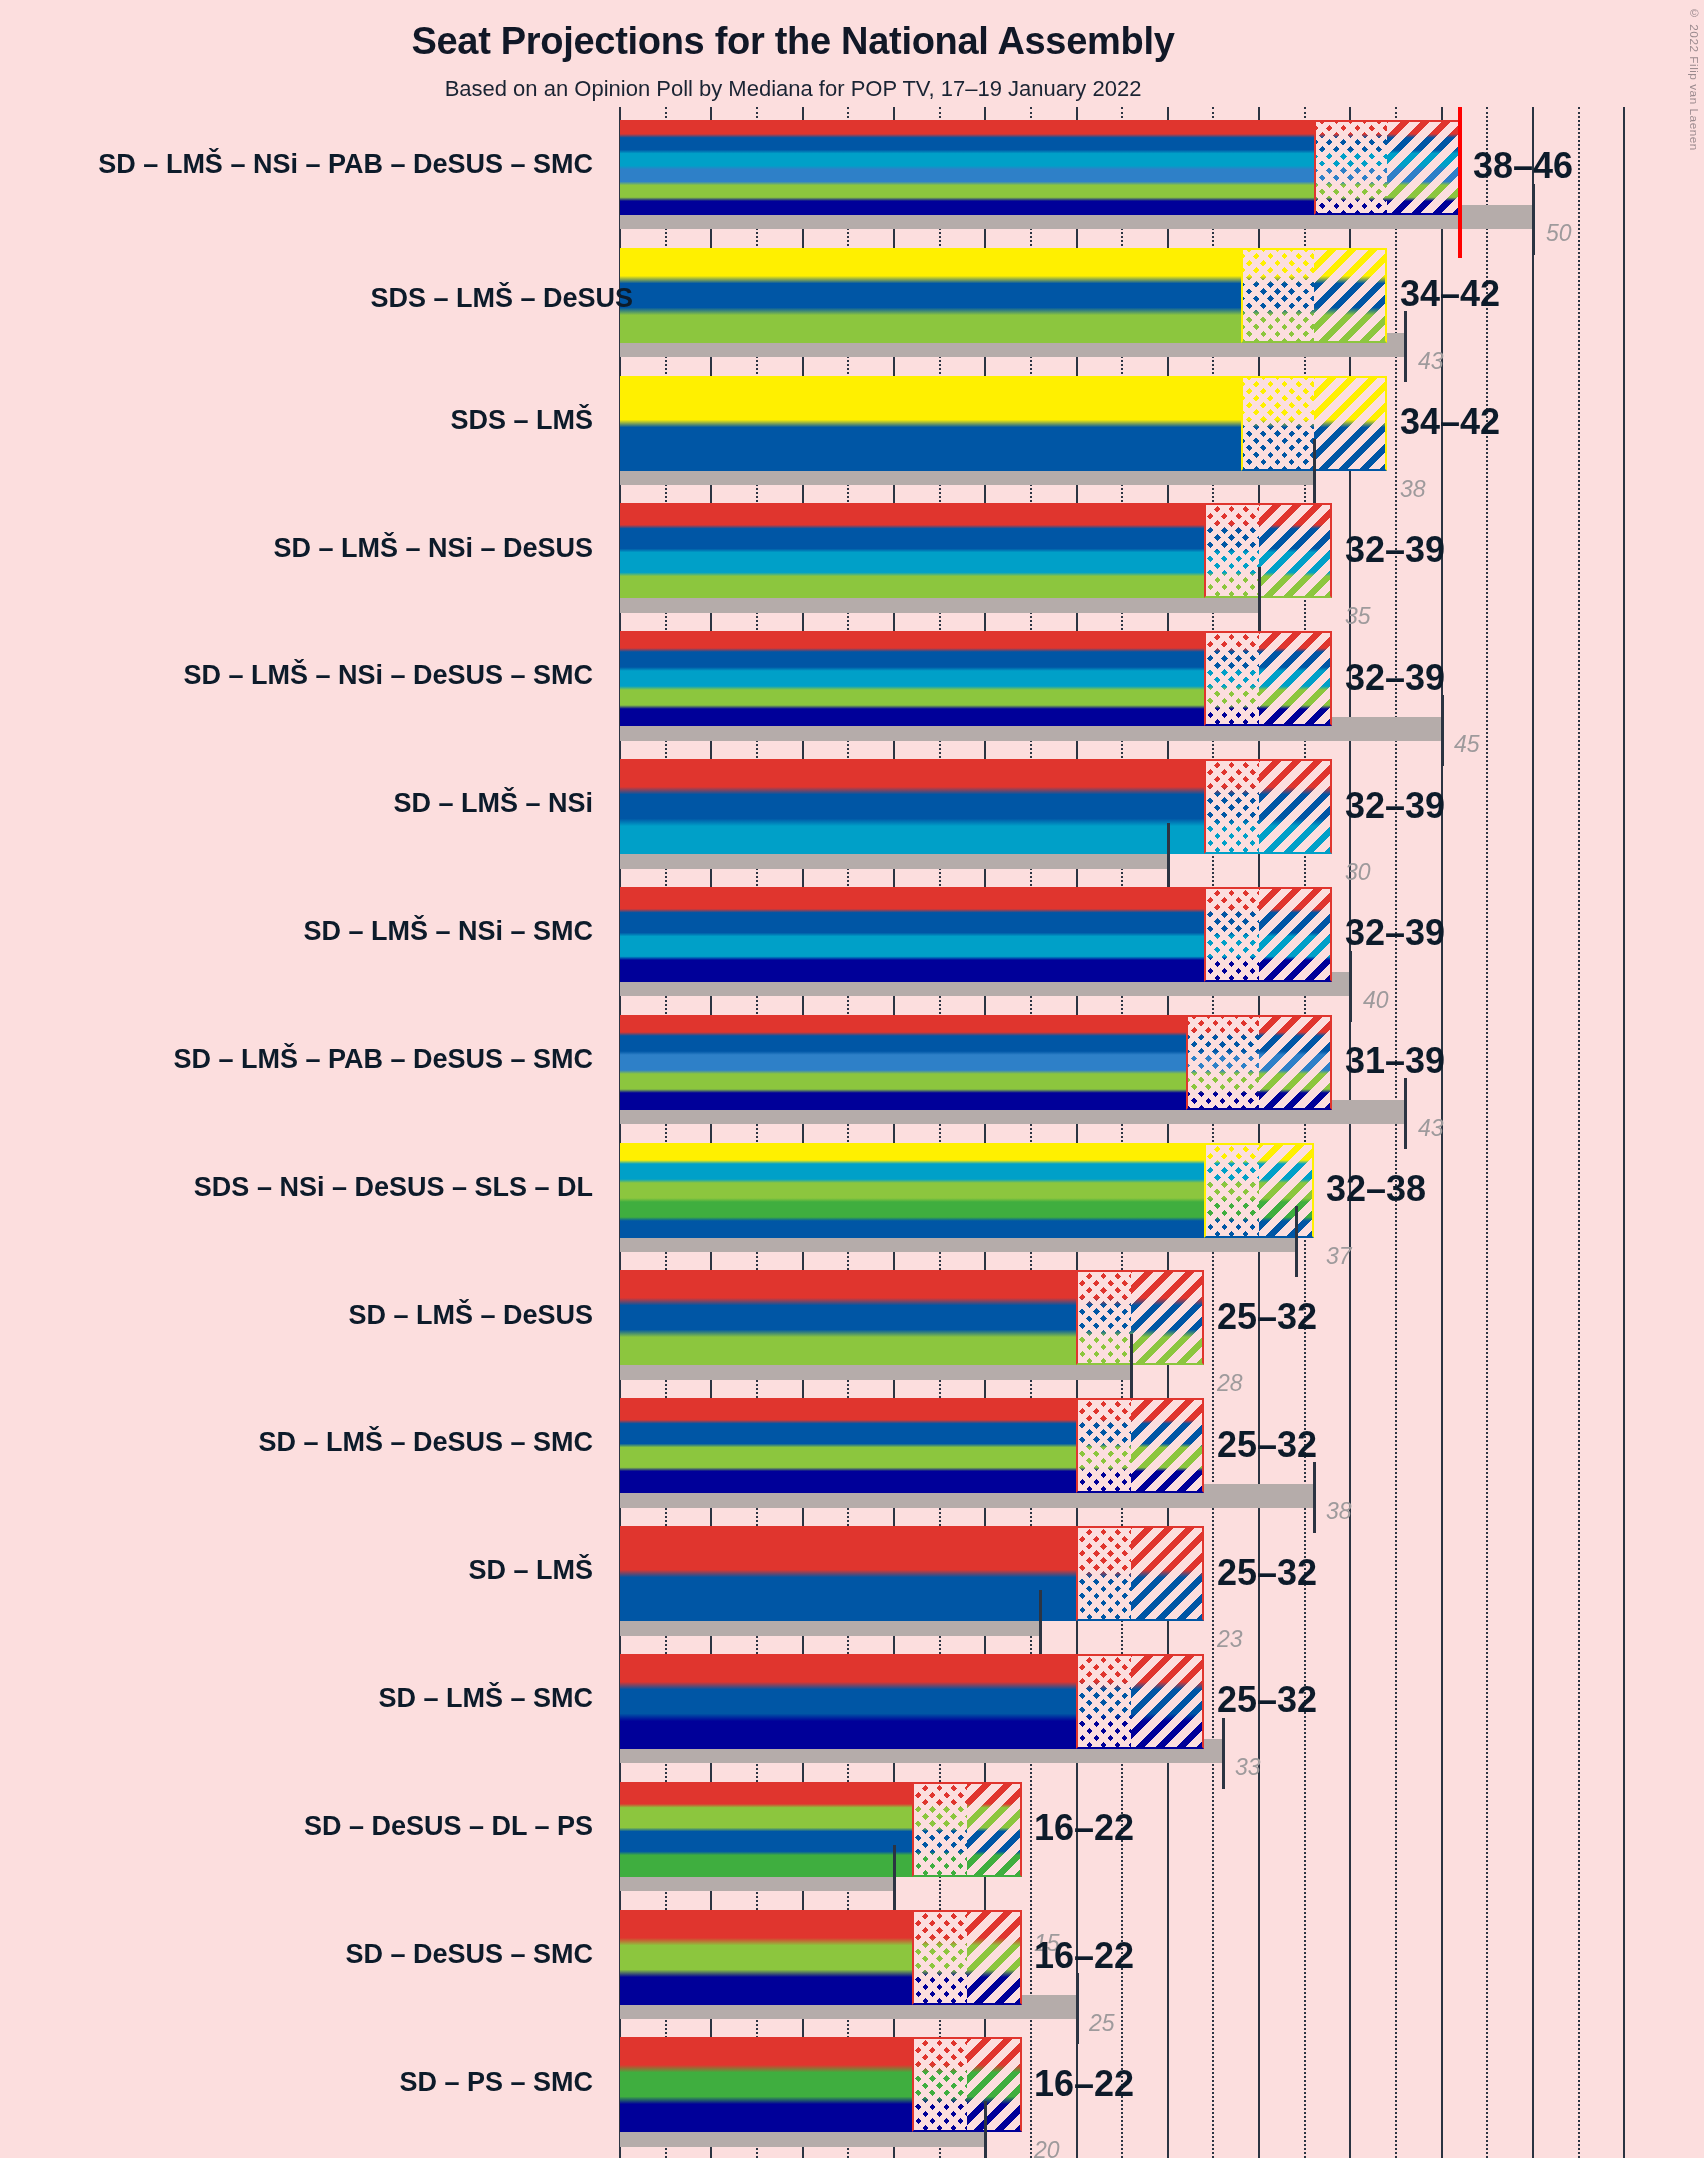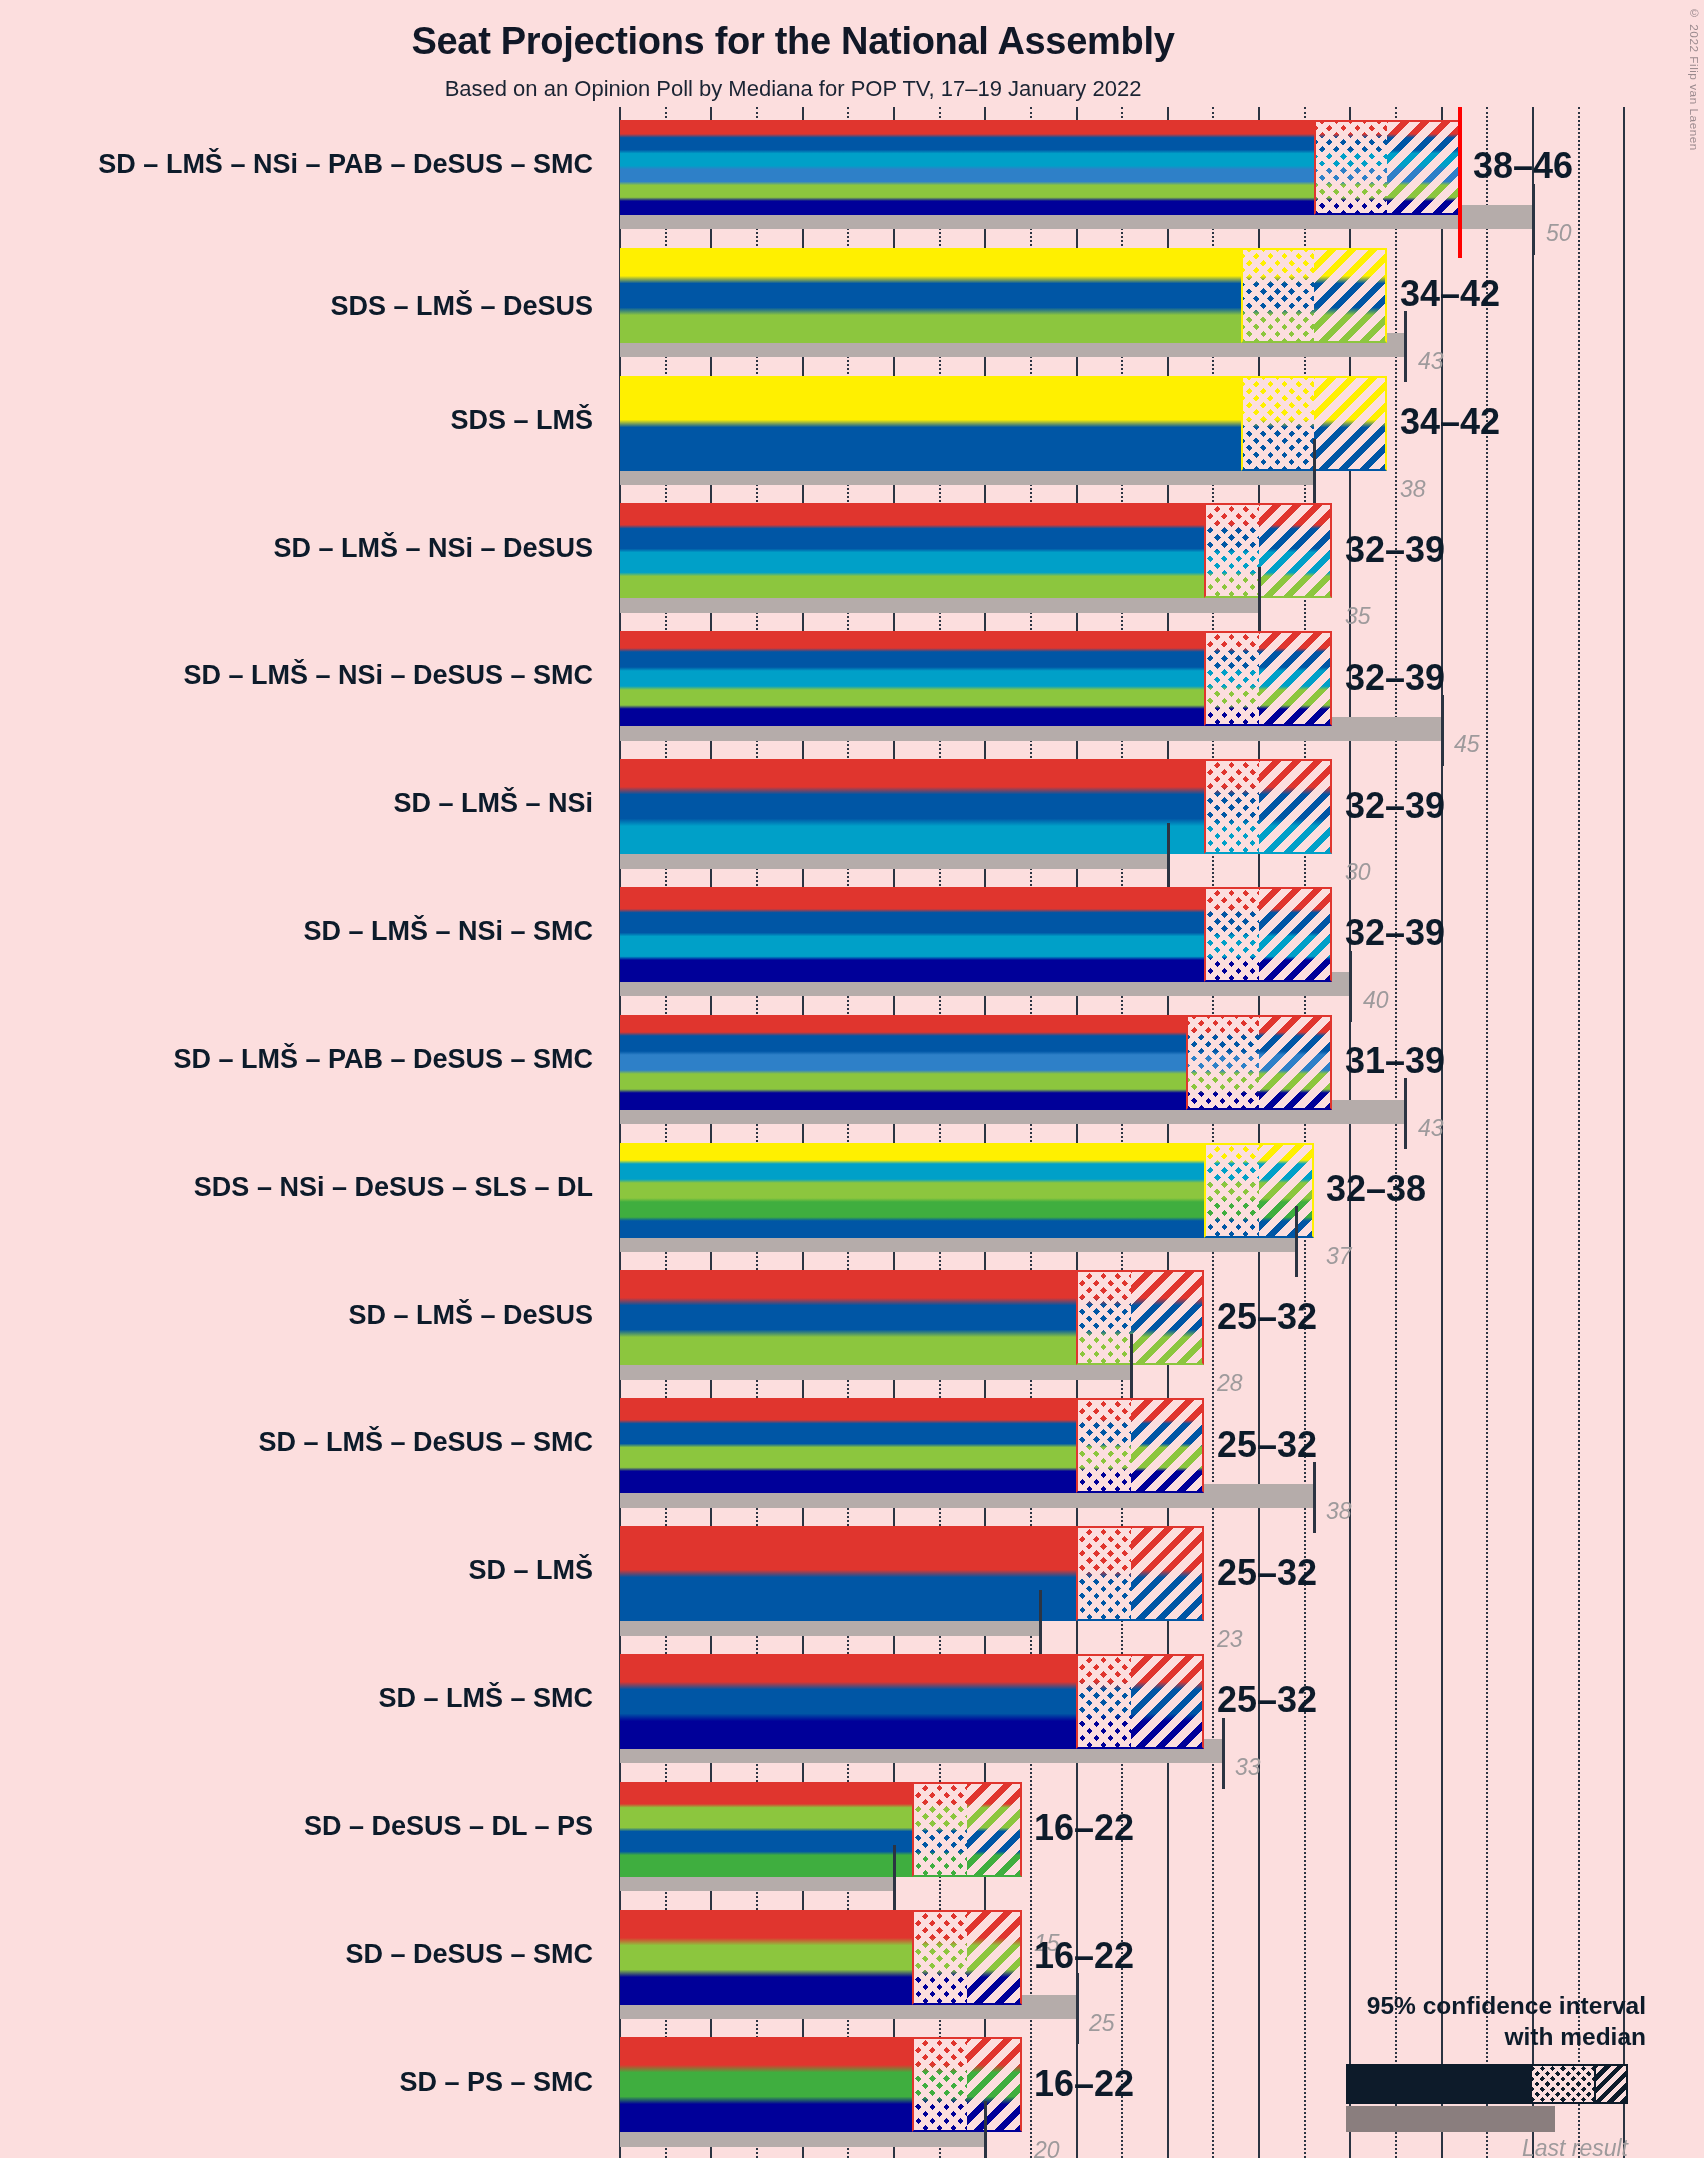--- a/index.html
+++ b/index.html
@@ -109,21 +109,21 @@
       <div class="ci-label" style="left: 1473px; top: 145px;">38–46</div>
       <div class="last-label" style="left: 1546px; top: 220px;">50</div>
       <div class="tick" style="left: 1532px; top: 184px; height: 71px;"></div>
       <div class="lastbar" style="left: 620px; top: 333px; width: 785px; height: 23.6px;"></div>
       <div class="bar" style="left: 620px; top: 248px; width: 767px; height: 95px;">
         <div class="solid" style="width: 767px; background: linear-gradient(rgb(255, 240, 0) 4%, rgb(255, 240, 0) 29.3333%, rgb(0, 86, 165) 37.3333%, rgb(0, 86, 165) 62.6667%, rgb(140, 198, 62) 70.6667%, rgb(140, 198, 62) 96%);"></div>
         <div class="hatch-cross" style="left: 621px; width: 73px; background: repeating-linear-gradient(45deg, transparent 0px, transparent 4.5px, rgb(252, 222, 222) 4.5px, rgb(252, 222, 222) 10px), repeating-linear-gradient(-45deg, transparent 0px, transparent 4.5px, rgb(252, 222, 222) 4.5px, rgb(252, 222, 222) 10px);"></div>
         <div class="hatch-diag" style="left: 694px; width: 73px; background: repeating-linear-gradient(-45deg, transparent 0px, transparent 6.4px, rgb(252, 222, 222) 6.4px, rgb(252, 222, 222) 14.5px);"></div>
       </div>
       <div class="bar-border" style="left: 1241px; top: 248px; width: 146px; height: 95px; border-width: 2.7px; border-style: solid; border-color: rgb(255, 240, 0) rgb(255, 240, 0) rgb(140, 198, 62); border-image: initial;"></div>
-      <div class="row-label" style="left: 0px; width: 593px; top: 291px;">SDS – LMŠ – DeSUS</div>
+      <div class="row-label" style="left: 0px; width: 593px; top: 283px; padding-left: 40px;">SDS – LMŠ – DeSUS</div>
       <div class="ci-label" style="left: 1400px; top: 273px;">34–42</div>
       <div class="last-label" style="left: 1418px; top: 348px;">43</div>
       <div class="tick" style="left: 1404px; top: 311px; height: 71px;"></div>
       <div class="lastbar" style="left: 620px; top: 461px; width: 694px; height: 23.6px;"></div>
       <div class="bar" style="left: 620px; top: 376px; width: 767px; height: 95px;">
         <div class="solid" style="width: 767px; background: linear-gradient(rgb(255, 240, 0) 4%, rgb(255, 240, 0) 46%, rgb(0, 86, 165) 54%, rgb(0, 86, 165) 96%);"></div>
         <div class="hatch-cross" style="left: 621px; width: 73px; background: repeating-linear-gradient(45deg, transparent 0px, transparent 4.5px, rgb(252, 222, 222) 4.5px, rgb(252, 222, 222) 10px), repeating-linear-gradient(-45deg, transparent 0px, transparent 4.5px, rgb(252, 222, 222) 4.5px, rgb(252, 222, 222) 10px);"></div>
         <div class="hatch-diag" style="left: 694px; width: 73px; background: repeating-linear-gradient(-45deg, transparent 0px, transparent 6.4px, rgb(252, 222, 222) 6.4px, rgb(252, 222, 222) 14.5px);"></div>
       </div>
       <div class="bar-border" style="left: 1241px; top: 376px; width: 146px; height: 95px; border-width: 2.7px; border-style: solid; border-color: rgb(255, 240, 0) rgb(255, 240, 0) rgb(0, 86, 165); border-image: initial;"></div>
@@ -272,30 +272,15 @@
       <div class="bar-border" style="left: 912px; top: 2037px; width: 110px; height: 95px; border-width: 2.7px; border-style: solid; border-color: rgb(224, 53, 46) rgb(224, 53, 46) rgb(0, 0, 153); border-image: initial;"></div>
       <div class="row-label" style="left: 0px; width: 593px; top: 2067px;">SD – PS – SMC</div>
       <div class="ci-label" style="left: 1034px; top: 2063px;">16–22</div>
       <div class="last-label" style="left: 1034px; top: 2137px;">20</div>
       <div class="tick" style="left: 984px; top: 2101px; height: 71px;"></div>
     </div>
   <div id="majority-layer">
       <div class="redline" style="left: 1458px; top: 107px; height: 151px;"></div>
     </div>
 
-  <div class="legend-box" style="left:1073px;top:1991px;width:582px;height:155px;">
-    <div class="legend-text" style="right:9px;top:0;width:564px;">
-      <span>95% confidence interval</span><br>
-      <span>with median</span>
-    </div>
-    <div style="position:absolute;left:273px;top:73px;width:282px;height:40px;background:#0D1B2A;"></div>
-    <div style="position:absolute;left:459px;top:75px;width:62px;height:36px;
-                background:
-                 repeating-linear-gradient(45deg, transparent 0 3.6px, #FCDEDE 3.6px 7.3px),
-                 repeating-linear-gradient(-45deg, transparent 0 3.6px, #FCDEDE 3.6px 7.3px);"></div>
-    <div style="position:absolute;left:523px;top:75px;width:30px;height:36px;
-                background: repeating-linear-gradient(-45deg, transparent 0 4.5px, #FCDEDE 4.5px 9px);"></div>
-    <div style="position:absolute;left:273px;top:115px;width:209px;height:25.5px;background:#8A7E7E;"></div>
-    <div class="legend-last-label" style="left:282px;top:144px;width:273px;">Last result</div>
-  </div>
 
 </div>
 
 
 </body></html>

